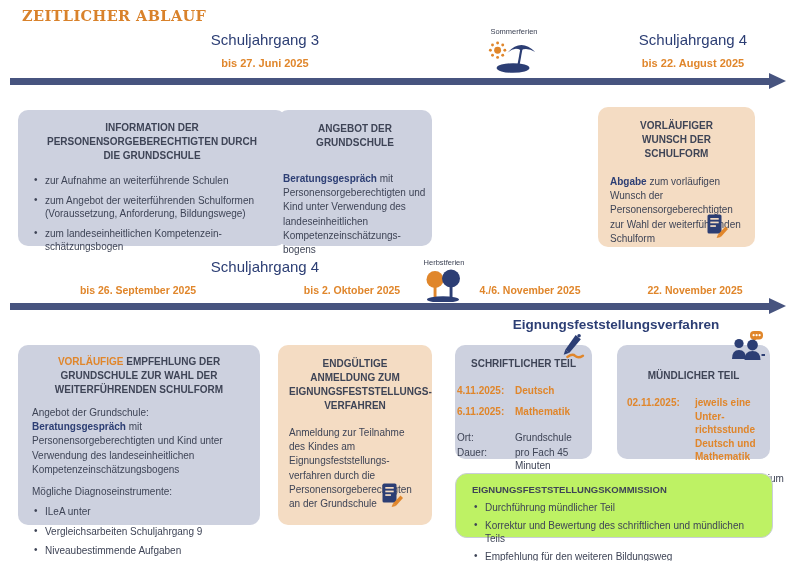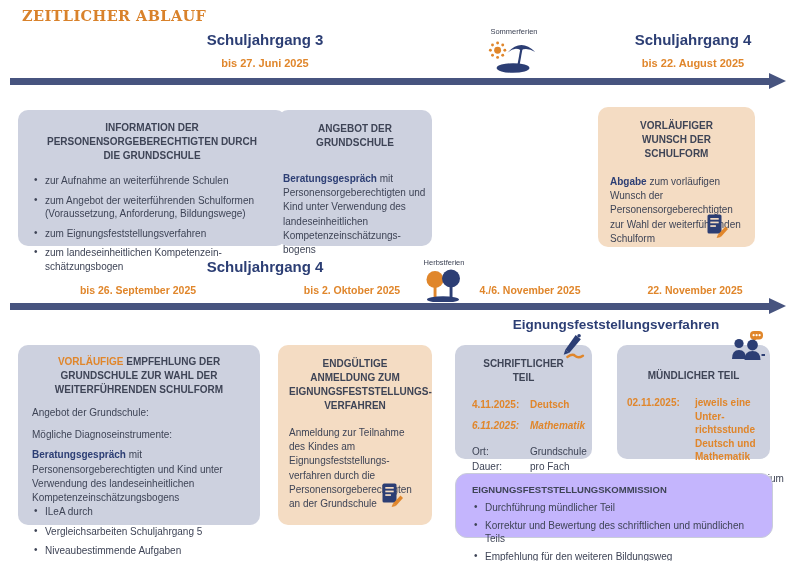--- a/index.html
+++ b/index.html
@@ -9,21 +9,21 @@
     overflow:hidden;
   }
   .abs{position:absolute;}
   
   .page-title{
     left:22px;top:7px;font-family:"DejaVu Serif",serif;font-weight:bold;
     font-size:14.5px;color:#D9822B;letter-spacing:.4px;
   }
   
   .phase{text-align:center;}
-  .phase-label{font-size:15px;font-weight:bold;color:#2C3E74;}
+  .phase-label{font-size:15px;font-weight:normal;color:#2C3E74;}
   .phase-date{font-size:11px;font-weight:bold;color:#E0862B;margin-top:9px;}
   .tl2-date{
     top:284px;transform:translateX(-50%);font-size:10.5px;font-weight:bold;
     color:#E0862B;white-space:nowrap;
   }
   
   .holiday{text-align:center;}
   .holiday-label{font-size:7.5px;color:#3E4456;margin-bottom:1px;}
   
   .tl-bar{left:10px;width:761px;height:7px;background:#47547F;}
@@ -32,21 +32,21 @@
     border-left:17px solid #47547F;border-top:8.5px solid transparent;
     border-bottom:8.5px solid transparent;
   }
   .section-heading{
     text-align:center;font-size:13.5px;font-weight:bold;color:#2C3E74;
   }
   
   .box{border-radius:10px;box-sizing:border-box;}
   .box.light{background:#CDD1DF;}
   .box.peach{background:#F4DCC3;}
-  .box.outline{background:#c4b5fd;border:1.5px solid #C9CDD9;border-radius:12px;}
+  .box.outline{background:#bef264;border:1.5px solid #C9CDD9;border-radius:12px;}
   .box-title{
     font-size:10px;font-weight:bold;color:#3E4456;text-align:center;line-height:1.4;
   }
   .title-accent{color:#E0862B;}
   .box-body{font-size:10px;line-height:1.42;color:#3E4456;}
   .lead{font-weight:bold;color:#2C3E74;}
   ul.bullets{list-style:none;margin:0;padding:0;font-size:10px;line-height:1.35;}
   ul.bullets li{position:relative;padding-left:13px;margin-bottom:6px;}
   ul.bullets li::before{
     content:"•";position:absolute;left:2px;top:-1px;color:#3E4456;font-size:10px;
@@ -94,21 +94,20 @@
 </div>
 
 <div class="abs tl-bar" style="top:78px;"></div>
 <div class="abs tl-arrow" style="top:73px;"></div>
 
 <div class="abs box light" style="left:18px;top:110px;width:268px;height:136px;padding:11px 14px;">
   <div class="box-title" style="margin-bottom:11px;padding:0 6px;">INFORMATION DER PERSONENSORGEBERECHTIGTEN DURCH DIE GRUNDSCHULE</div>
   <ul class="bullets">
     <li>zur Aufnahme an weiterführende Schulen</li>
     <li>zum Angebot der weiterführenden Schulformen (Voraussetzung, Anforderung, Bildungswege)</li>
-    <li>zum Eignungsfeststellungsverfahren</li>
     <li>zum landeseinheitlichen Kompetenzein­schätzungsbogen</li>
   </ul>
 </div>
 
 <div class="abs box light" style="left:278px;top:110px;width:154px;height:136px;padding:12px 5px;">
   <div class="box-title">ANGEBOT DER GRUNDSCHULE</div>
   <div class="box-body" style="margin-top:22px;">
     <span class="lead">Beratungsgespräch</span><span> mit Personen­sorgeberechtigten und Kind unter Verwendung des landeseinheit­lichen Kompetenzeinschätzungs­bogens</span>
   </div>
 </div>
@@ -152,57 +151,57 @@
 <div class="abs tl-arrow" style="top:298px;"></div>
 
 <div class="abs section-heading" style="left:466px;top:317px;width:300px;">Eignungsfeststellungsverfahren</div>
 
 <div class="abs box light" style="left:18px;top:345px;width:242px;height:180px;padding:10px 14px;">
   <div class="box-title" style="margin-bottom:9px;">
     <span class="title-accent">VORLÄUFIGE</span><span> EMPFEHLUNG DER GRUNDSCHULE ZUR WAHL DER WEITERFÜHRENDEN SCHULFORM</span>
   </div>
   <div class="box-body">
     <div>Angebot der Grundschule:</div>
+    <div><span class="lead">Beratungsgespräch</span><span> mit Personensorgeberechtigten und Kind unter Verwendung des landeseinheitlichen Kompetenzeinschätzungsbogens</span></div>
     <div style="margin-top:8px;margin-bottom:6px;">Mögliche Diagnoseinstrumente:</div>
-    <div><span class="lead">Beratungsgespräch</span><span> mit Personensorgeberechtigten und Kind unter Verwendung des landeseinheitlichen Kompetenzeinschätzungsbogens</span></div>
   </div>
   <ul class="bullets">
-    <li>ILeA durch</li>
-    <li>Vergleichsarbeiten Schuljahrgang 5</li>
+    <li>ILeA unter</li>
+    <li>Vergleichsarbeiten Schuljahrgang 9</li>
     <li>Niveaubestimmende Aufgaben</li>
 
   </ul>
 </div>
 
 <div class="abs box peach" style="left:278px;top:345px;width:154px;height:180px;padding:12px 11px;">
   <div class="box-title">ENDGÜLTIGE ANMELDUNG ZUM EIGNUNGSFESTSTELLUNGS-VERFAHREN</div>
   <div class="box-body" style="margin-top:13px;">Anmeldung zur Teilnahme des Kindes am Eignungsfeststellungs­verfahren durch die Personen­sorgeberechtigten an der Grund­schule</div>
   <svg class="doc-icon" style="right:28px;bottom:18px;" width="25" height="25" viewBox="0 0 25 25">
     <rect x="3.5" y="1.5" width="14" height="19" rx="1.6" fill="#2C3E74"></rect>
     <rect x="6.3" y="5" width="8.4" height="1.7" fill="#F4DCC3"></rect>
     <rect x="6.3" y="8.6" width="8.4" height="1.7" fill="#F4DCC3"></rect>
     <rect x="6.3" y="12.2" width="5.6" height="1.7" fill="#F4DCC3"></rect>
     <polygon points="14,21.5 21.5,13.5 24,16 16.8,24" fill="#E0862B"></polygon>
     <polygon points="14,21.5 16.8,24 12.6,25 " fill="#E0862B"></polygon>
   </svg>
 </div>
 
-<div class="abs box light" style="left:455px;top:345px;width:137px;height:114px;padding:10px 17px;">
+<div class="abs box light" style="left:455px;top:345px;width:137px;height:114px;padding:10px 2px;">
   <svg class="corner-icon" style="right:7px;top:-13px;" width="27" height="27" viewBox="0 0 26 26">
     <polygon points="7,17 17,3 22,7 11,20" fill="#2C3E74"></polygon>
     <polygon points="7,17 11,20 5.5,21.8" fill="#2C3E74"></polygon>
     <circle cx="20.3" cy="3.6" r="1.7" fill="#2C3E74"></circle>
     <path d="M9 24 Q14 20.5 16.5 23 Q19.5 25.8 24 22.8" stroke="#E0862B" stroke-width="2.3" fill="none" stroke-linecap="round"></path>
   </svg>
   <div class="box-title" style="margin:2px 0 13px;">SCHRIFTLICHER TEIL</div>
   <div class="kv exam">
     <span class="k">4.11.2025:</span>
     <span class="v">Deutsch</span>
   </div>
-  <div class="kv exam" style="margin-bottom:13px;font-style:italic;">
+  <div class="kv exam" style="margin-bottom:13px;">
     <span class="k">6.11.2025:</span>
     <span class="v">Mathematik</span>
   </div>
   <div class="kv" style="margin-bottom:1px;">
     <span class="k">Ort:</span>
     <span class="v">Grundschule</span>
   </div>
   <div class="kv">
     <span class="k">Dauer:</span>
     <span class="v">pro Fach 45 Minuten</span>

